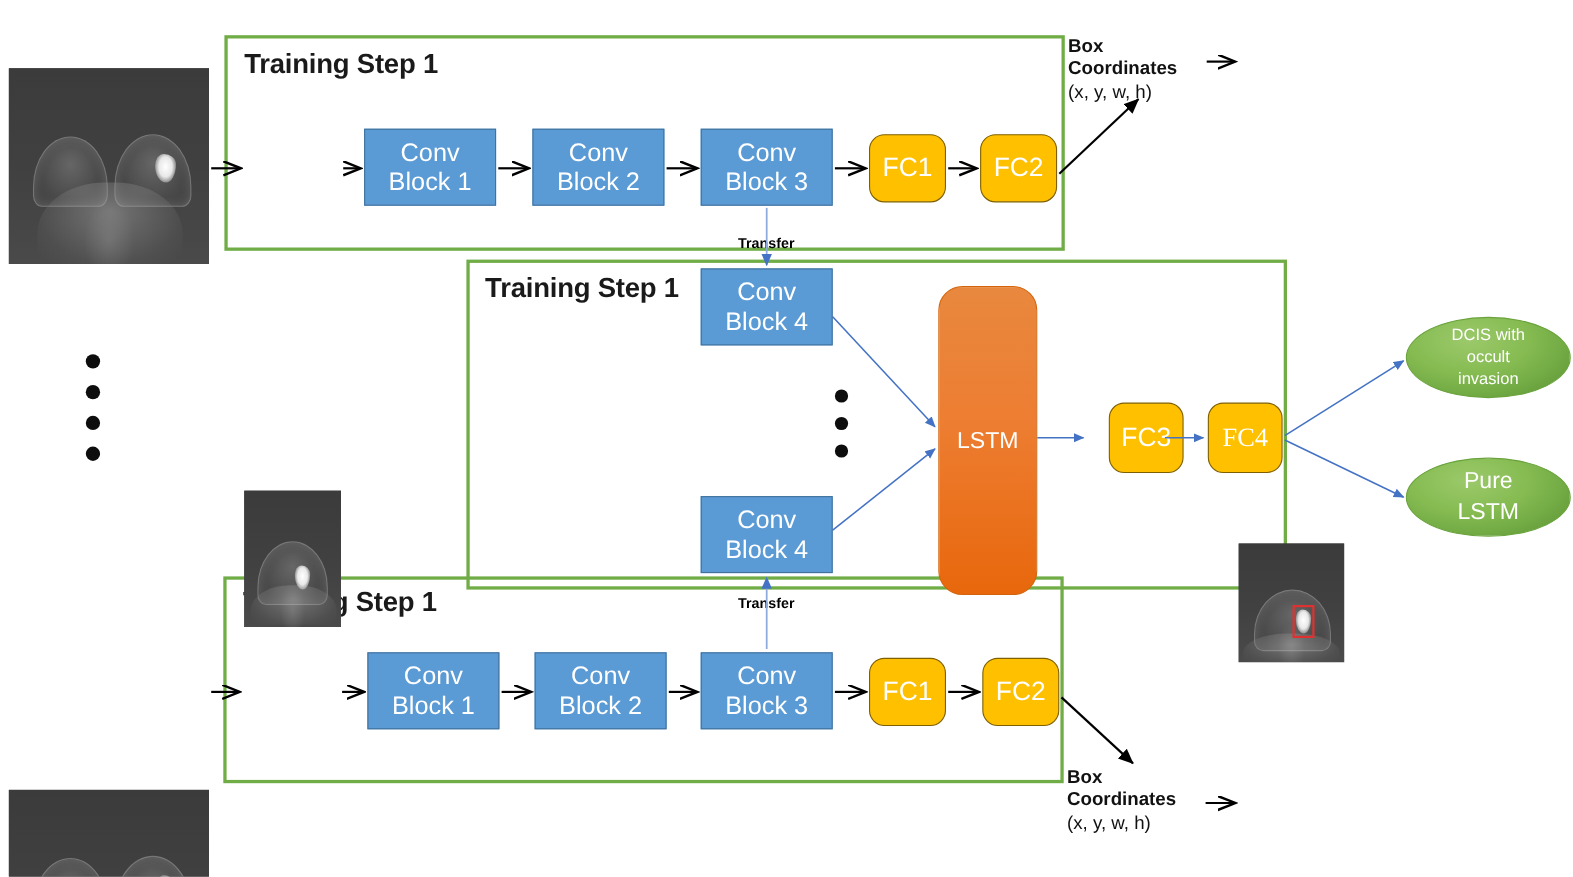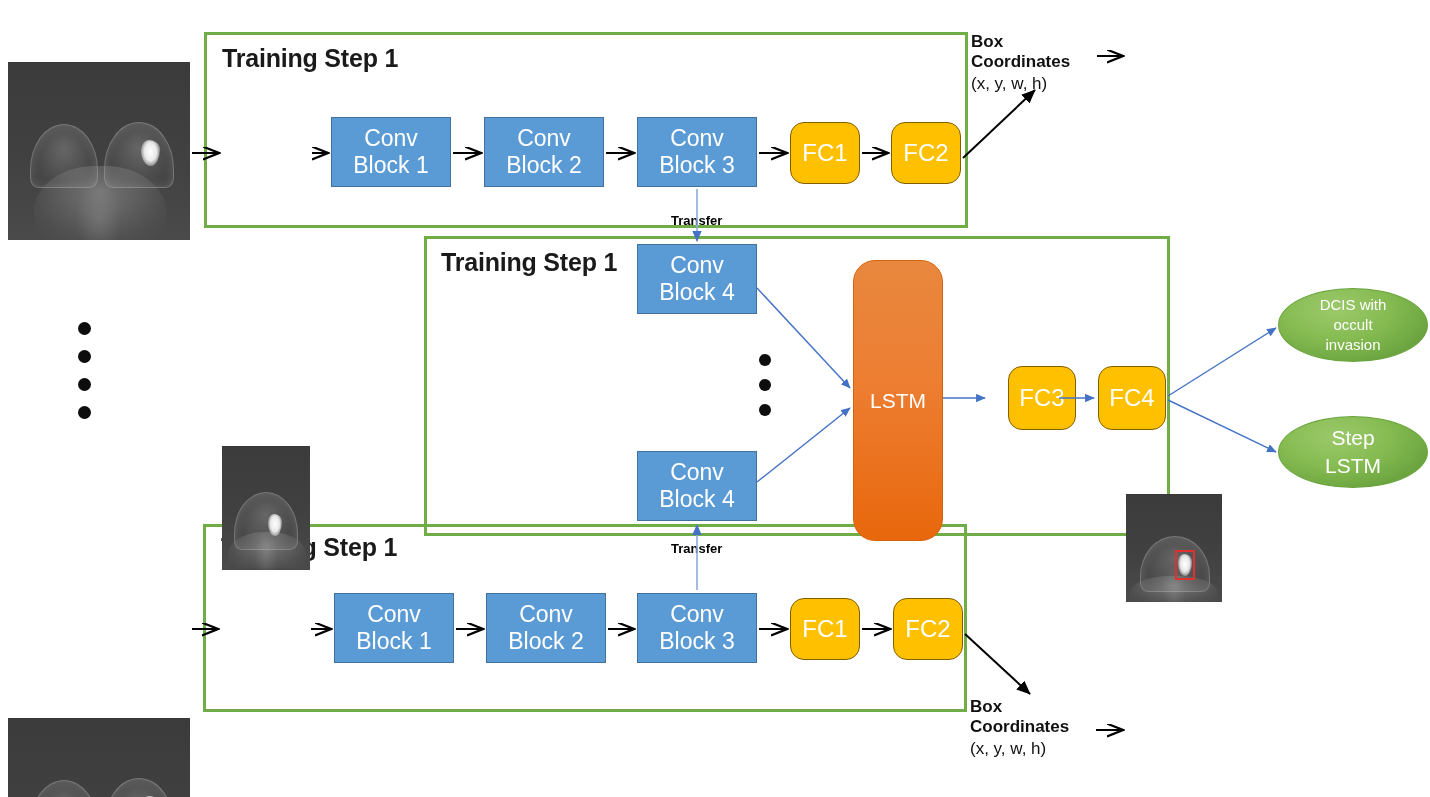--- a/index.html
+++ b/index.html
@@ -248,29 +248,29 @@
     <span>Block 4</span>
   </div>
 
   <div class="dot" style="left:759px; top:354px; width:12px; height:12px;"></div>
   <div class="dot" style="left:759px; top:379px; width:12px; height:12px;"></div>
   <div class="dot" style="left:759px; top:404px; width:12px; height:12px;"></div>
 
   <div class="lstm-block abs" style="left:853px; top:260px; width:88px; height:279px;">LSTM</div>
 
   <div class="fc-block abs" style="left:1008px; top:366px; width:68px; height:64px;">FC3</div>
-  <div class="fc-block abs" style="left:1098px; top:366px; width:68px; height:64px;">FC4</div>
+  <div class="fc-block abs" style="left:1098px; top:366px; width:68px; height:64px;font-family:Liberation Serif, serif;">FC4</div>
 
   <div class="oval small-text abs" style="left:1278px; top:288px; width:148px; height:72px;text-align:center;">
     <span>DCIS with</span>
     <span>occult</span>
     <span>invasion</span>
   </div>
   <div class="oval big-text abs" style="left:1278px; top:416px; width:148px; height:70px;">
-    <span>Step</span>
+    <span>Pure</span>
     <span>LSTM</span>
   </div>
 
   <div class="conv-block abs" style="left:334px; top:593px; width:120px; height:70px;">
     <span>Conv</span>
     <span>Block 1</span>
   </div>
   <div class="conv-block abs" style="left:486px; top:593px; width:120px; height:70px;">
     <span>Conv</span>
     <span>Block 2</span>

